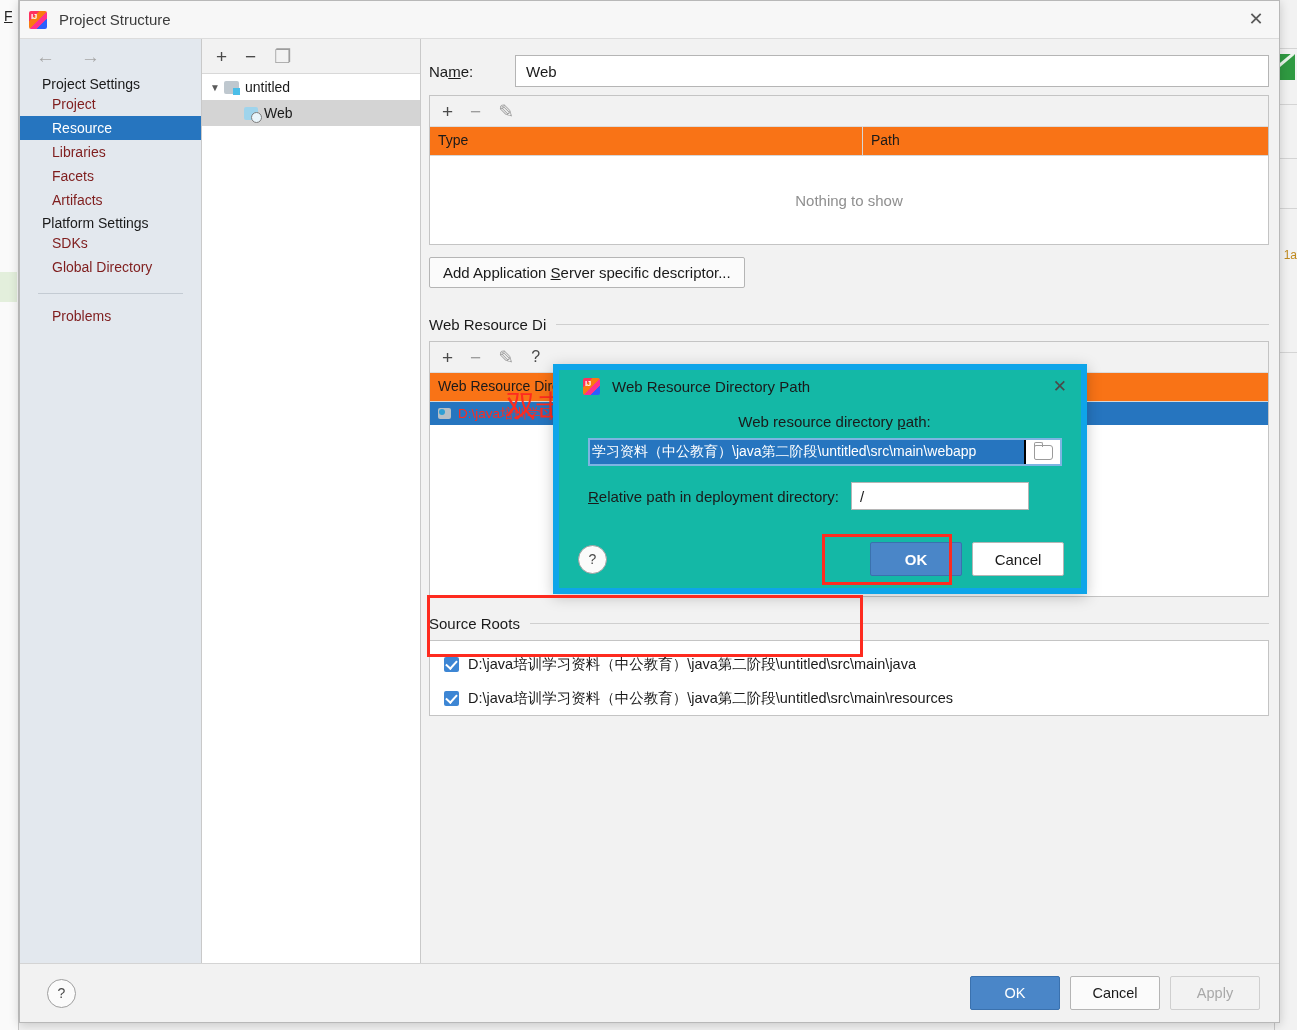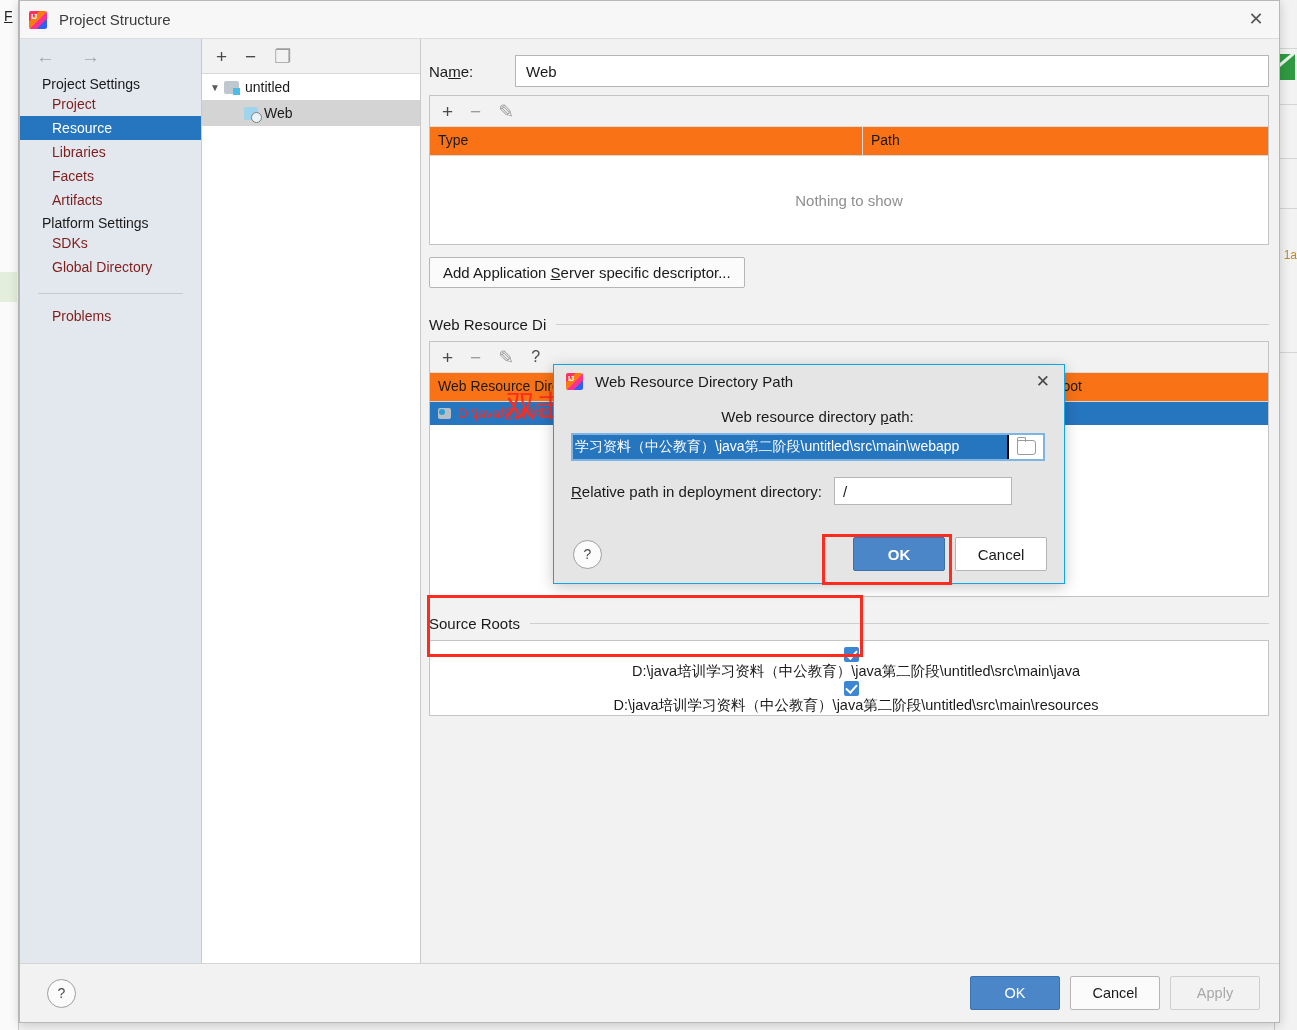--- a/index.html
+++ b/index.html
@@ -120,39 +120,39 @@
   .wrd-row { display:flex; height:23px; align-items:center; background:#2675bf; color:#ffffff; font-size:13.5px; }
   .wrd-row .c1 { width:424px; display:flex; align-items:center; padding-left:8px; color:#fe2b1f; }
   .wrd-row .c2 { flex:1; padding-left:8px; }
   .dir-ico { width:13px;height:11px;background:#b6bfc6;border-radius:2px;position:relative;margin-right:7px;flex:0 0 auto; }
   .dir-ico:after { content:"";position:absolute;left:1px;top:1px;width:6px;height:6px;border-radius:50%;background:#2e9fd4; }
 
   .shuangji { position:absolute; left:76px; top:44px; font-size:30px; color:#fe2b1f;
               font-family:"DejaVu Sans", sans-serif;text-align:right; }
 
   .src-panel { border:1px solid #c4c4c4; background:#fff; margin-top:8px; height:68px; padding-top:6px; }
-  .src-row { display:flex; align-items:center; height:34px; padding-left:14px; font-size:14.5px;flex-direction:column; }
+  .src-row { display:flex; align-items:center; height:34px; padding-left:14px; font-size:14.5px; }
   .cb { width:15px;height:15px;background:#3d86d4;border-radius:2px;margin-right:9px;position:relative;flex:0 0 auto; }
   .cb:after { content:"";position:absolute;left:4px;top:1px;width:5px;height:9px;border:solid #fff;border-width:0 2px 2px 0;transform:rotate(42deg); }
 
   
   .bottombar { height:58px; border-top:1px solid #d4d4d4; background:#f2f2f2;
                display:flex; align-items:center; position:relative; }
   .help-circle { width:27px;height:27px;border-radius:50%;border:1px solid #9e9e9e;background:#fbfbfb;
                  display:flex;align-items:center;justify-content:center;font-size:14px;color:#4a4a4a;margin-left:27px; }
   .bottom-btns { position:absolute; right:19px; display:flex; gap:10px; }
   .bbtn { width:88px;height:32px;display:flex;align-items:center;justify-content:center;
           font-size:14.5px;border-radius:2px;border:1px solid #b5b5b5;background:#fbfbfb;color:#1a1a1a; }
   .bbtn.primary { background:#4a86c8; border:1px solid #3a71ae; color:#fff; }
   .bbtn.disabled { color:#a8a8a8; background:#f2f2f2; border:1px solid #cfcfcf; }
 
   
   .subdialog {
     position:absolute; left:553px; top:364px; width:510px; height:218px;
-    background:#e5e5e5; border:1px solid #0ea5e9; box-shadow:0 3px 14px rgba(0,0,0,.22);
+    background:#14b8a6; border:6px solid #0ea5e9; box-shadow:0 3px 14px rgba(0,0,0,.22);padding-left:12px;
   }
   .sub-title { height:33px; display:flex; align-items:center; position:relative; }
   .sub-title .ij-icon { margin-left: 12px; width:17px; height:17px; }
   .sub-title-text { margin-left:12px; font-size:15px; color:#1a1a1a; }
   .sub-close { position:absolute; right:14px; top:8px; font-size:17px; color:#4a4a4a; line-height:1; }
   .sub-label { margin:10px 0 0 17px; font-size:15px;text-align:center; }
   .sub-label u { text-decoration:underline; }
   .path-field {
     margin:8px 0 0 17px; width:474px; height:28px; border:2px solid #7eb4e2; background:#fff;
     display:flex; align-items:center; box-sizing:border-box;

